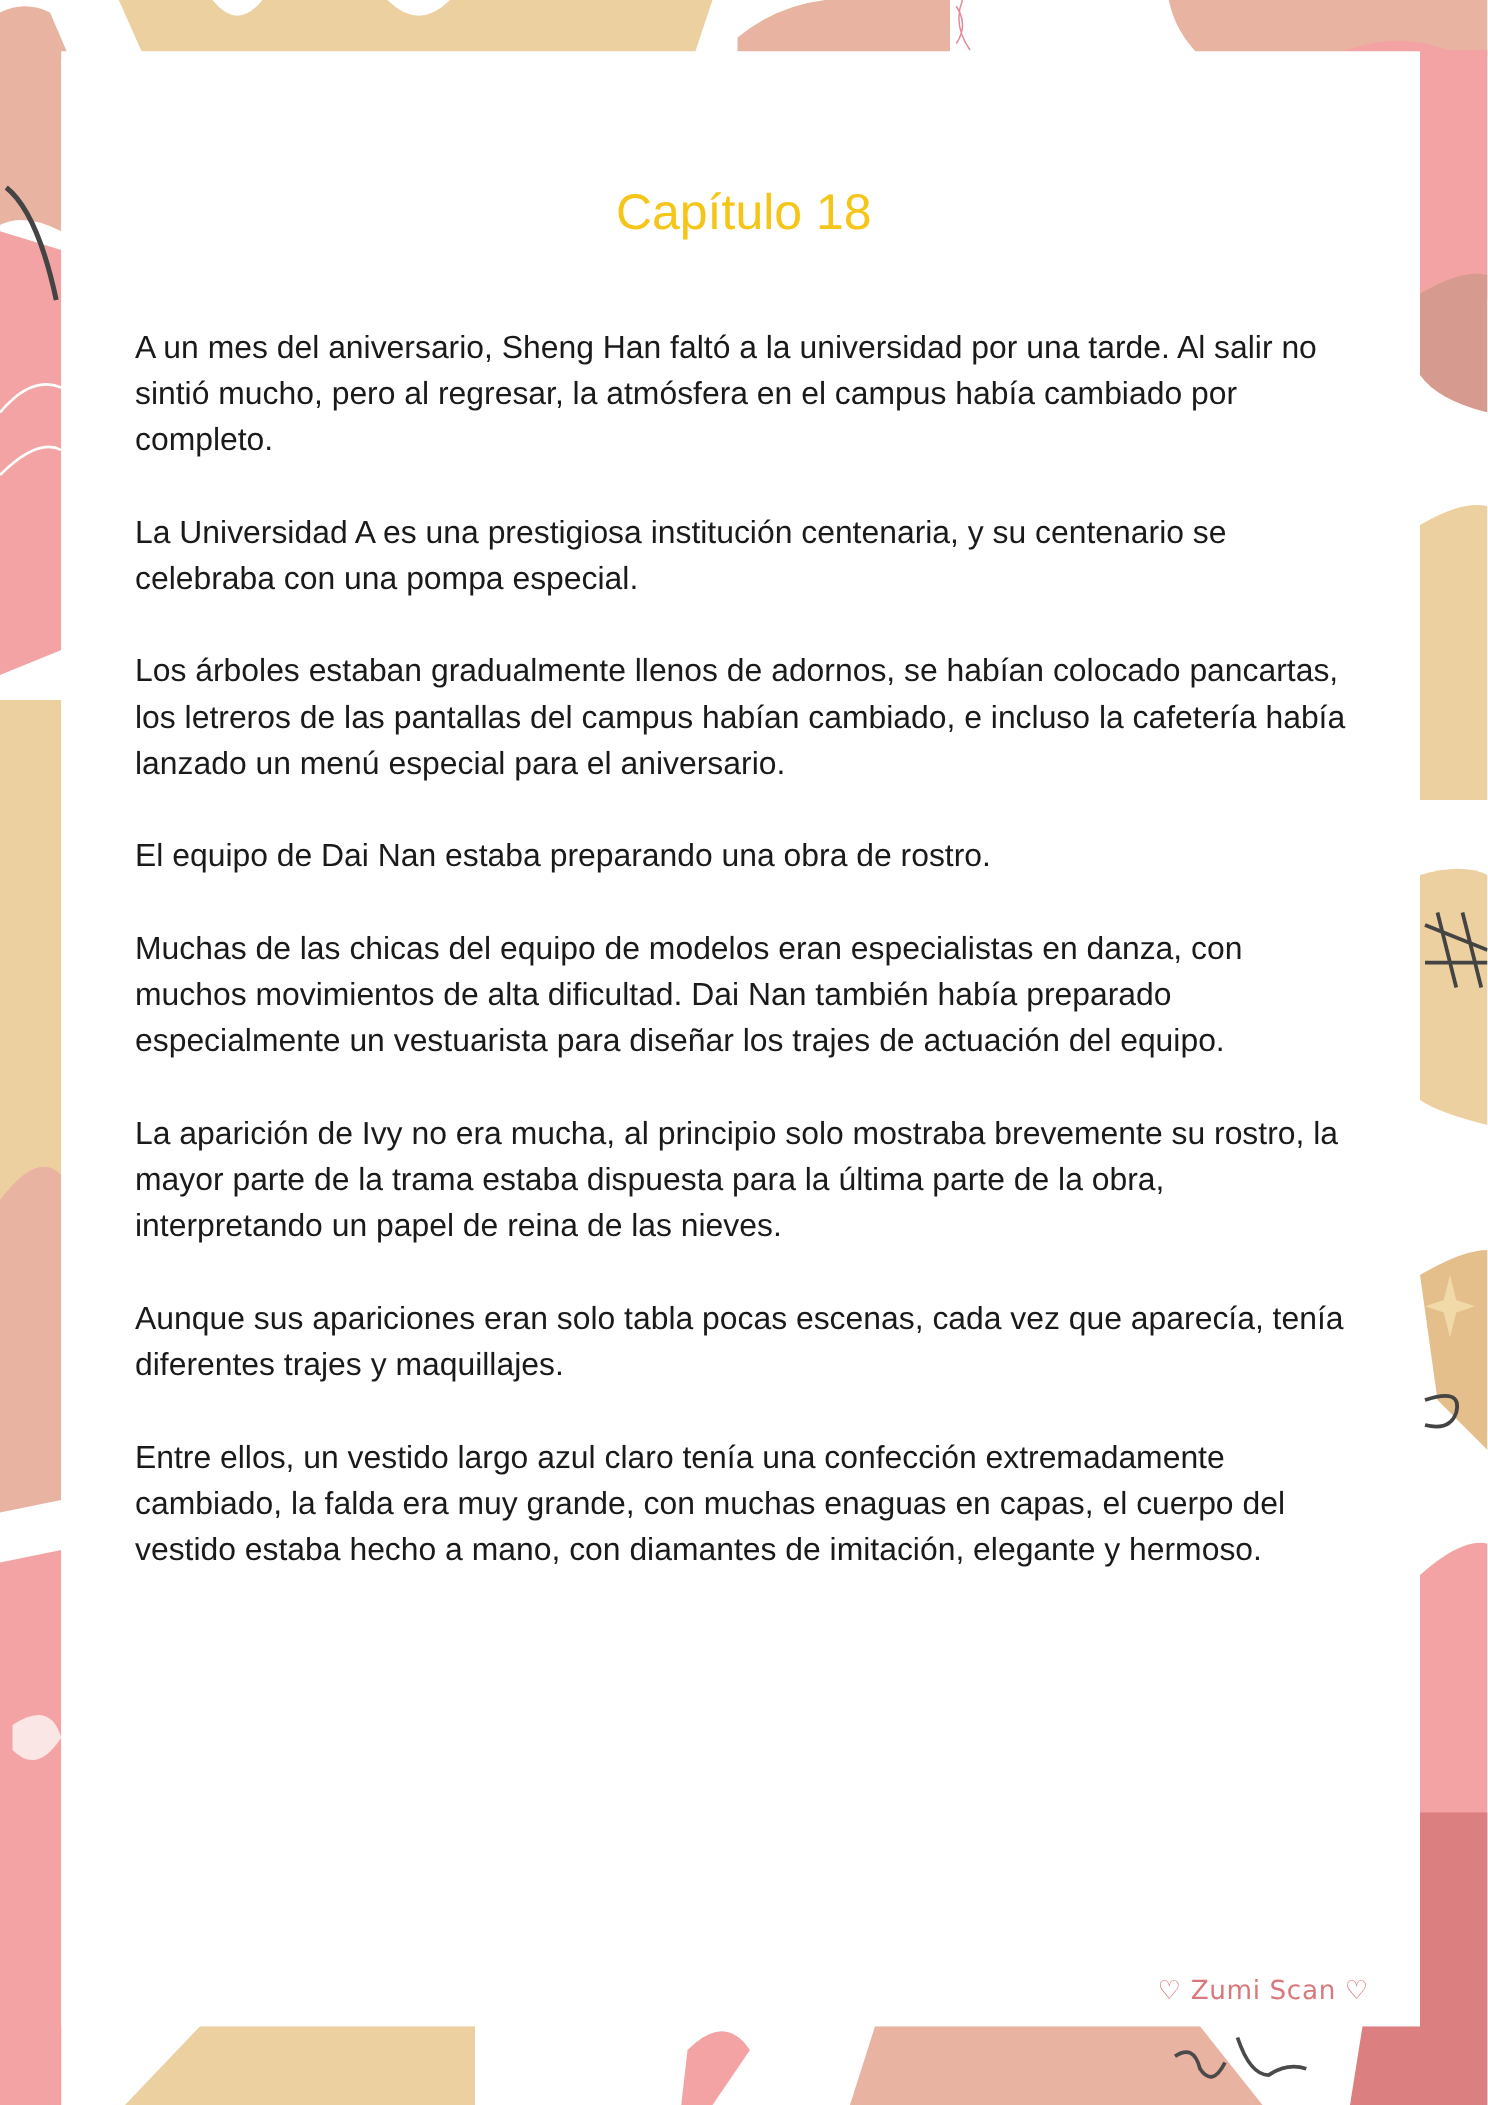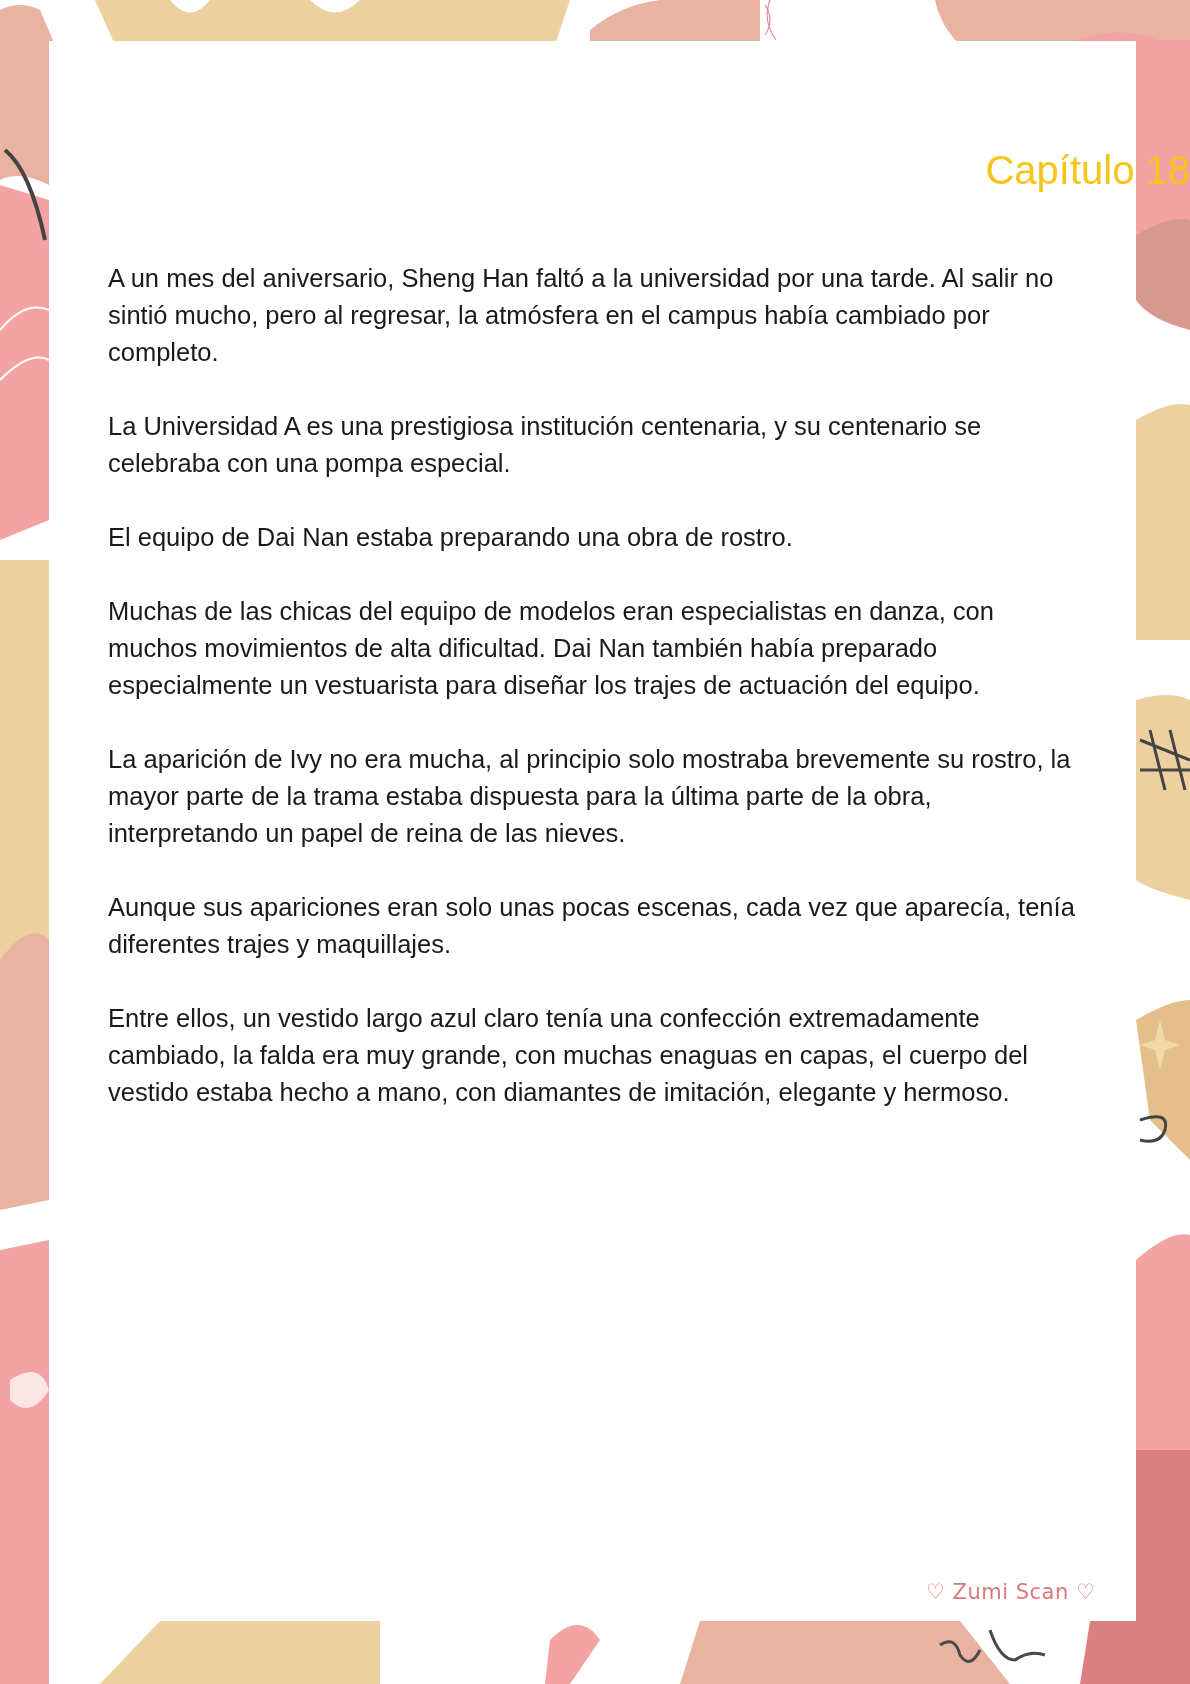--- a/index.html
+++ b/index.html
@@ -7,21 +7,21 @@
       width: 1190px; height: 1684px; position: relative; overflow: hidden;
       background: #ffffff;
       font-family: "Liberation Sans", "DejaVu Sans", sans-serif;
     }
     .deco { position: absolute; }
     .page {
       position: absolute; left: 49px; top: 41px; width: 1087px; height: 1580px;
       background: #ffffff; z-index: 5;
     }
     .title {
-      position: absolute; left: 0; right: 0; top: 148px; text-align: right;
+      position: absolute; left: 0; right: 0; top: 148px; text-align: center;
       font-size: 40px; color: #f5c518; font-weight: normal; margin: 0;
       z-index: 6;
     }
     .body-text {
       position: absolute; left: 108px; top: 260px; width: 980px; z-index: 6;
       font-size: 25.5px; line-height: 37px; color: #1a1a1a;
     }
     .body-text p { margin: 0 0 37px 0; }
     .credit {
       position: absolute; left: 926px; top: 1580px; z-index: 6;
@@ -72,20 +72,21 @@
   </svg>
 </div>
 
 <div class="page"></div>
 
 <h1 class="title">Capítulo 18</h1>
 
 <div class="body-text">
   <p>A un mes del aniversario, Sheng Han faltó a la universidad por una tarde. Al salir no sintió mucho, pero al regresar, la atmósfera en el campus había cambiado por completo.</p>
   <p>La Universidad A es una prestigiosa institución centenaria, y su centenario se celebraba con una pompa especial.</p>
+  <p>Los árboles estaban gradualmente llenos de adornos, se habían colocado pancartas, los letreros de las pantallas del campus habían cambiado, e incluso la cafetería había lanzado un menú especial para el aniversario.</p>
   <p>El equipo de Dai Nan estaba preparando una obra de rostro.</p>
   <p>Muchas de las chicas del equipo de modelos eran especialistas en danza, con muchos movimientos de alta dificultad. Dai Nan también había preparado especialmente un vestuarista para diseñar los trajes de actuación del equipo.</p>
   <p>La aparición de Ivy no era mucha, al principio solo mostraba brevemente su rostro, la mayor parte de la trama estaba dispuesta para la última parte de la obra, interpretando un papel de reina de las nieves.</p>
-  <p>Aunque sus apariciones eran solo unas pocas escenas, cada vez que aparecía, tenía diferentes trajes y maquillajes.</p>
+  <p>Aunque sus apariciones eran solo tabla pocas escenas, cada vez que aparecía, tenía diferentes trajes y maquillajes.</p>
   <p>Entre ellos, un vestido largo azul claro tenía una confección extremadamente cambiado, la falda era muy grande, con muchas enaguas en capas, el cuerpo del vestido estaba hecho a mano, con diamantes de imitación, elegante y hermoso.</p>
 </div>
 
 <div class="credit">♡ Zumi Scan ♡</div>
 
 </body></html>

